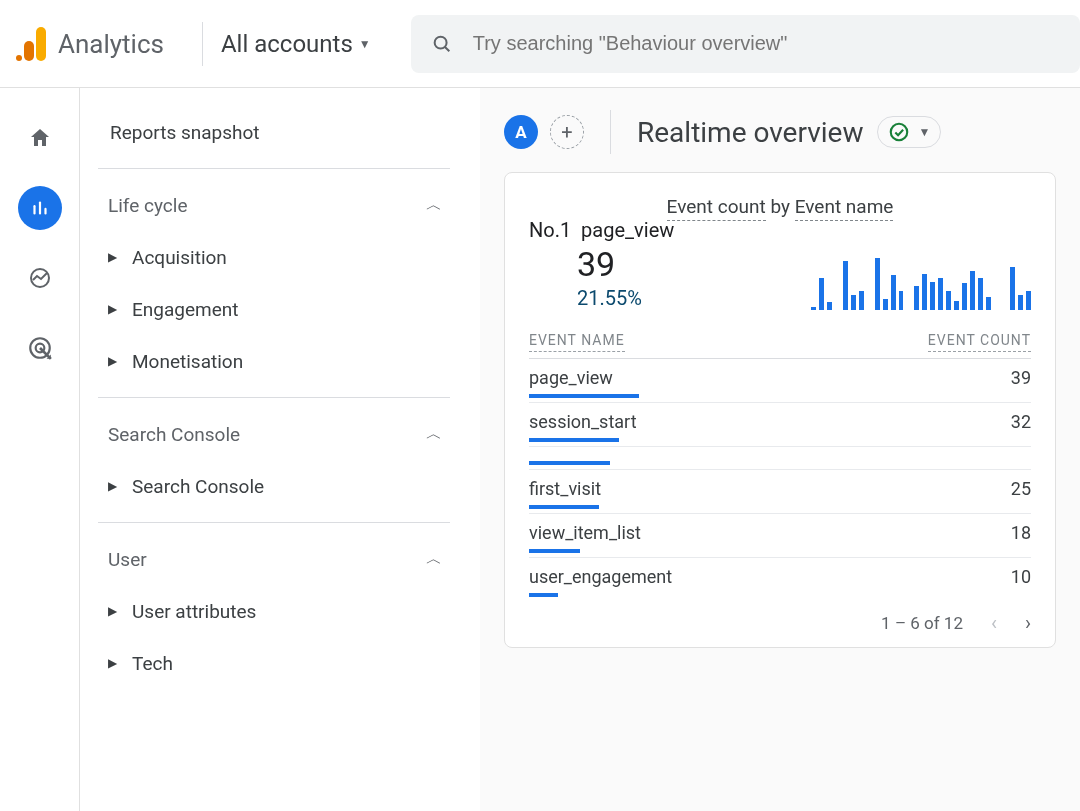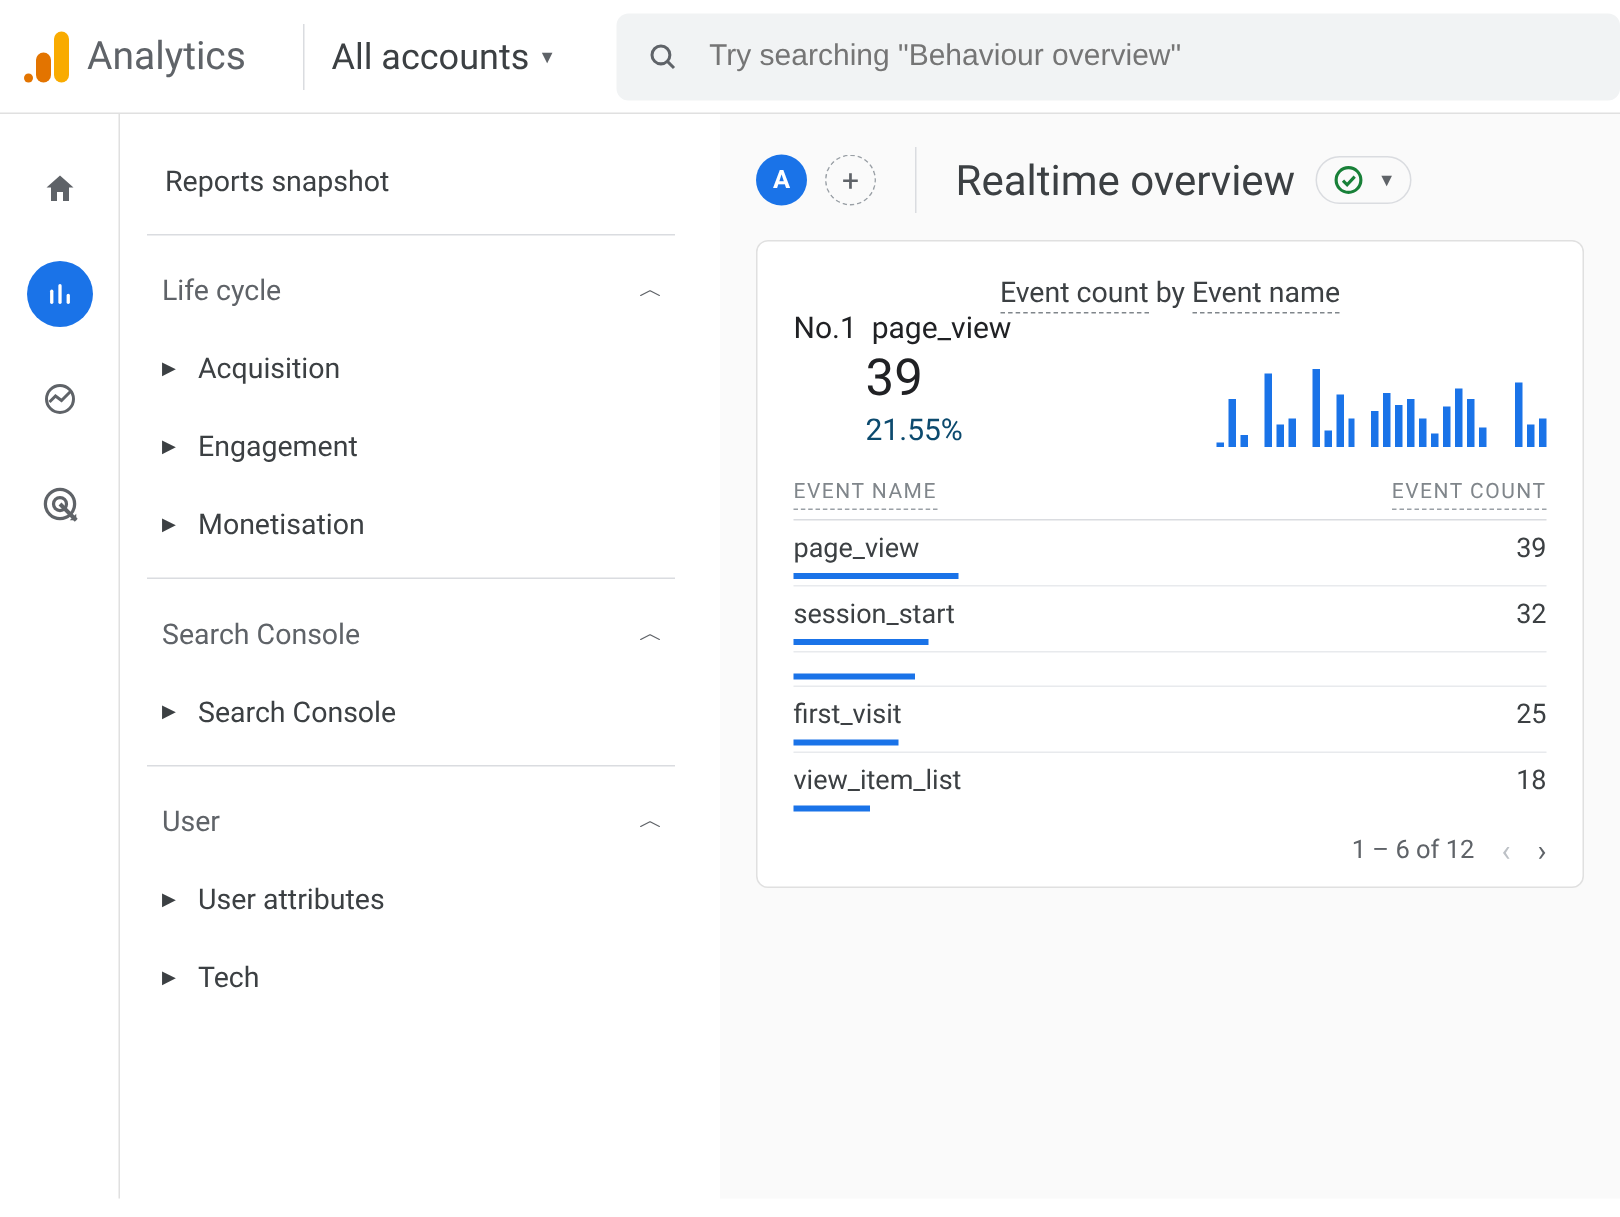--- a/index.html
+++ b/index.html
@@ -1,18 +1,18 @@
 <!DOCTYPE html>
 <html><head>
 <meta charset="utf-8">
 <style>
   * { box-sizing: border-box; margin: 0; padding: 0; }
   body { font-family: "Google Sans", "Product Sans", Roboto, Arial, sans-serif; background: #fff; color: #202124; width: 1080px; height: 811px; overflow: hidden; }
   
-  .topbar { height: 76px; display: flex; align-items: center; border-bottom: 1px solid #e0e0e0; padding-left: 16px; }
+  .topbar { height: 88px; display: flex; align-items: center; border-bottom: 1px solid #e0e0e0; padding-left: 16px; }
   .logo { display: flex; align-items: flex-end; gap: 2px; margin-right: 12px; }
   .logo .bar-s { width: 6px; height: 6px; background: #e37400; border-radius: 3px; }
   .logo .bar-m { width: 10px; height: 20px; background: #e37400; border-radius: 5px; }
   .logo .bar-l { width: 10px; height: 34px; background: #f9ab00; border-radius: 5px; }
   .app-name { font-size: 26px; color: #5f6368; font-weight: 400; margin-right: 20px; }
   .divider-v { width: 1px; height: 44px; background: #dadce0; margin: 0 18px; }
   .acct-switch { display: flex; align-items: center; font-size: 24px; color: #3c4043; cursor: pointer; }
   .acct-switch .caret { margin-left: 6px; font-size: 12px; color: #5f6368; }
   .search-box { flex: 1; margin-left: 40px; height: 58px; background: #f1f3f4; border-radius: 8px; display: flex; align-items: center; padding-left: 20px; }
   .search-box .search-icon { color: #5f6368; margin-right: 20px; }
@@ -51,21 +51,21 @@
   .top-event .big { font-size: 34px; font-weight: 400; margin-top: 2px; margin-left: 48px; }
   .top-event .pct { font-size: 20px; color: #0c4a6e; margin-left: 48px; margin-top: 2px; }
   .spark { display: flex; align-items: flex-end; gap: 3px; height: 56px; width: 260px; }
   .spark div { width: 6px; background: #1a73e8; }
   .tbl-head { display: flex; justify-content: space-between; margin-top: 22px; font-size: 14px; letter-spacing: 1px; color: #80868b; }
   .tbl-head span { border-bottom: 1.5px dashed #9aa0a6; padding-bottom: 3px; }
   .tbl-row { border-top: 1px solid #e8eaed; padding: 8px 0 4px 0; }
   .tbl-row:first-of-type { border-top: 1px solid #dadce0; margin-top: 6px; }
   .tbl-row .line1 { display: flex; justify-content: space-between; font-size: 18px; color: #3c4043; }
   .tbl-row .bar { height: 4px; background: #1a73e8; margin-top: 6px; }
-  .pager { display: flex; justify-content: flex-end; align-items: center; gap: 18px; margin-top: 10px; color: #5f6368; font-size: 17px; }
+  .pager { display: flex; justify-content: flex-end; align-items: center; gap: 28px; margin-top: 10px; color: #5f6368; font-size: 17px; }
   .pager .arrow { color: #bdc1c6; cursor: pointer; font-size: 20px; }
   .pager .arrow.enabled { color: #5f6368; }
   svg { display: block; }
 </style>
 </head>
 <body>
 
 <div class="topbar">
   <div class="logo">
     <span class="bar-s"></span>
@@ -265,20 +265,27 @@
             </div>
             <div class="bar" style="width:70.4px"></div>
           </div>
           <div class="tbl-row">
             <div class="line1">
               <span>view_item_list</span>
               <span>18</span>
             </div>
             <div class="bar" style="width:50.6px"></div>
           </div>
+          <div class="tbl-row">
+            <div class="line1">
+              <span>user_engagement</span>
+              <span>10</span>
+            </div>
+            <div class="bar" style="width:28.6px"></div>
+          </div>
         </div>
 
       <div class="pager">
         <span>1 – 6 of 12</span>
         <span class="arrow">‹</span>
         <span class="arrow enabled">›</span>
       </div>
     </div>
   </div>
 </div>

